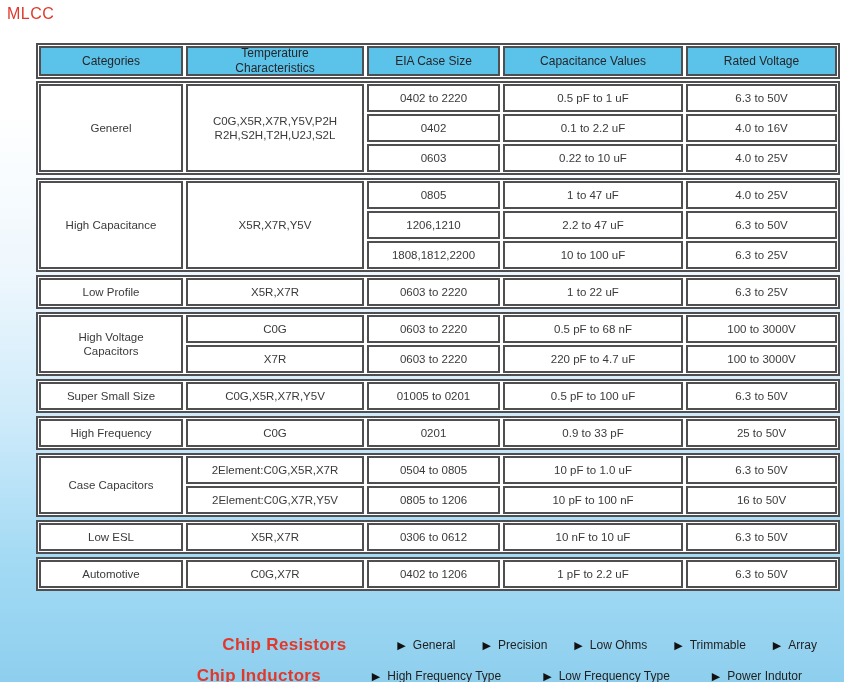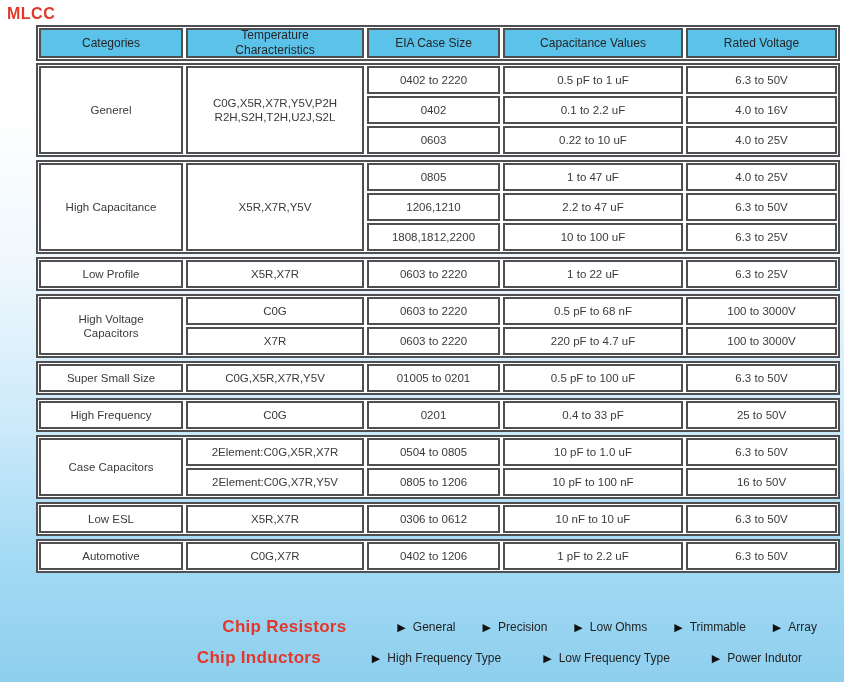--- a/index.html
+++ b/index.html
@@ -4,22 +4,22 @@
 <style>
   * { margin: 0; padding: 0; box-sizing: border-box; }
   body { font-family: "Liberation Sans", sans-serif; }
   .page {
     width: 844px; height: 682px; overflow: hidden;
     background: linear-gradient(180deg,
       #ffffff 0%, #ffffff 16%, #eef7fd 40%,
       #cdeafa 62%, #a3daf4 82%, #8ecfee 100%);
   }
   .page-title {
-    color: #e1382b; font-size: 16px; font-weight: bold;
-    letter-spacing: 0.5px; padding: 5px 0 12px 7px; height: 25px;
+    color: #e1382b; font-size: 16px; font-weight: normal;
+    letter-spacing: 0.5px; padding: 5px 0 12px 7px; height: 43px;
   }
   .tbl { margin: 0 4px; padding-left: 32px; }
   .grp {
     display: grid;
     grid-template-columns: 144px 178px 133px 180px 1fr;
     gap: 2px 3px;
     border: 2px solid #4f4f51;
     padding: 1px;
     background: #ffffff;
     margin-bottom: 3px;
@@ -123,21 +123,21 @@
       <div class="cell">C0G,X5R,X7R,Y5V</div>
       <div class="cell">01005 to 0201</div>
       <div class="cell">0.5 pF to 100 uF</div>
       <div class="cell">6.3 to 50V</div>
     </div>
 
     <div class="grp rows-1">
       <div class="cell">High Frequency</div>
       <div class="cell">C0G</div>
       <div class="cell">0201</div>
-      <div class="cell">0.4 to 33 pF</div>
+      <div class="cell">0.9 to 33 pF</div>
       <div class="cell">25 to 50V</div>
     </div>
 
     <div class="grp rows-2">
       <div class="cell span-cat">Case Capacitors</div>
       <div class="cell">2Element:C0G,X5R,X7R</div>
       <div class="cell">0504 to 0805</div>
       <div class="cell">10 pF to 1.0 uF</div>
       <div class="cell">6.3 to 50V</div>
       <div class="cell">2Element:C0G,X7R,Y5V</div>

